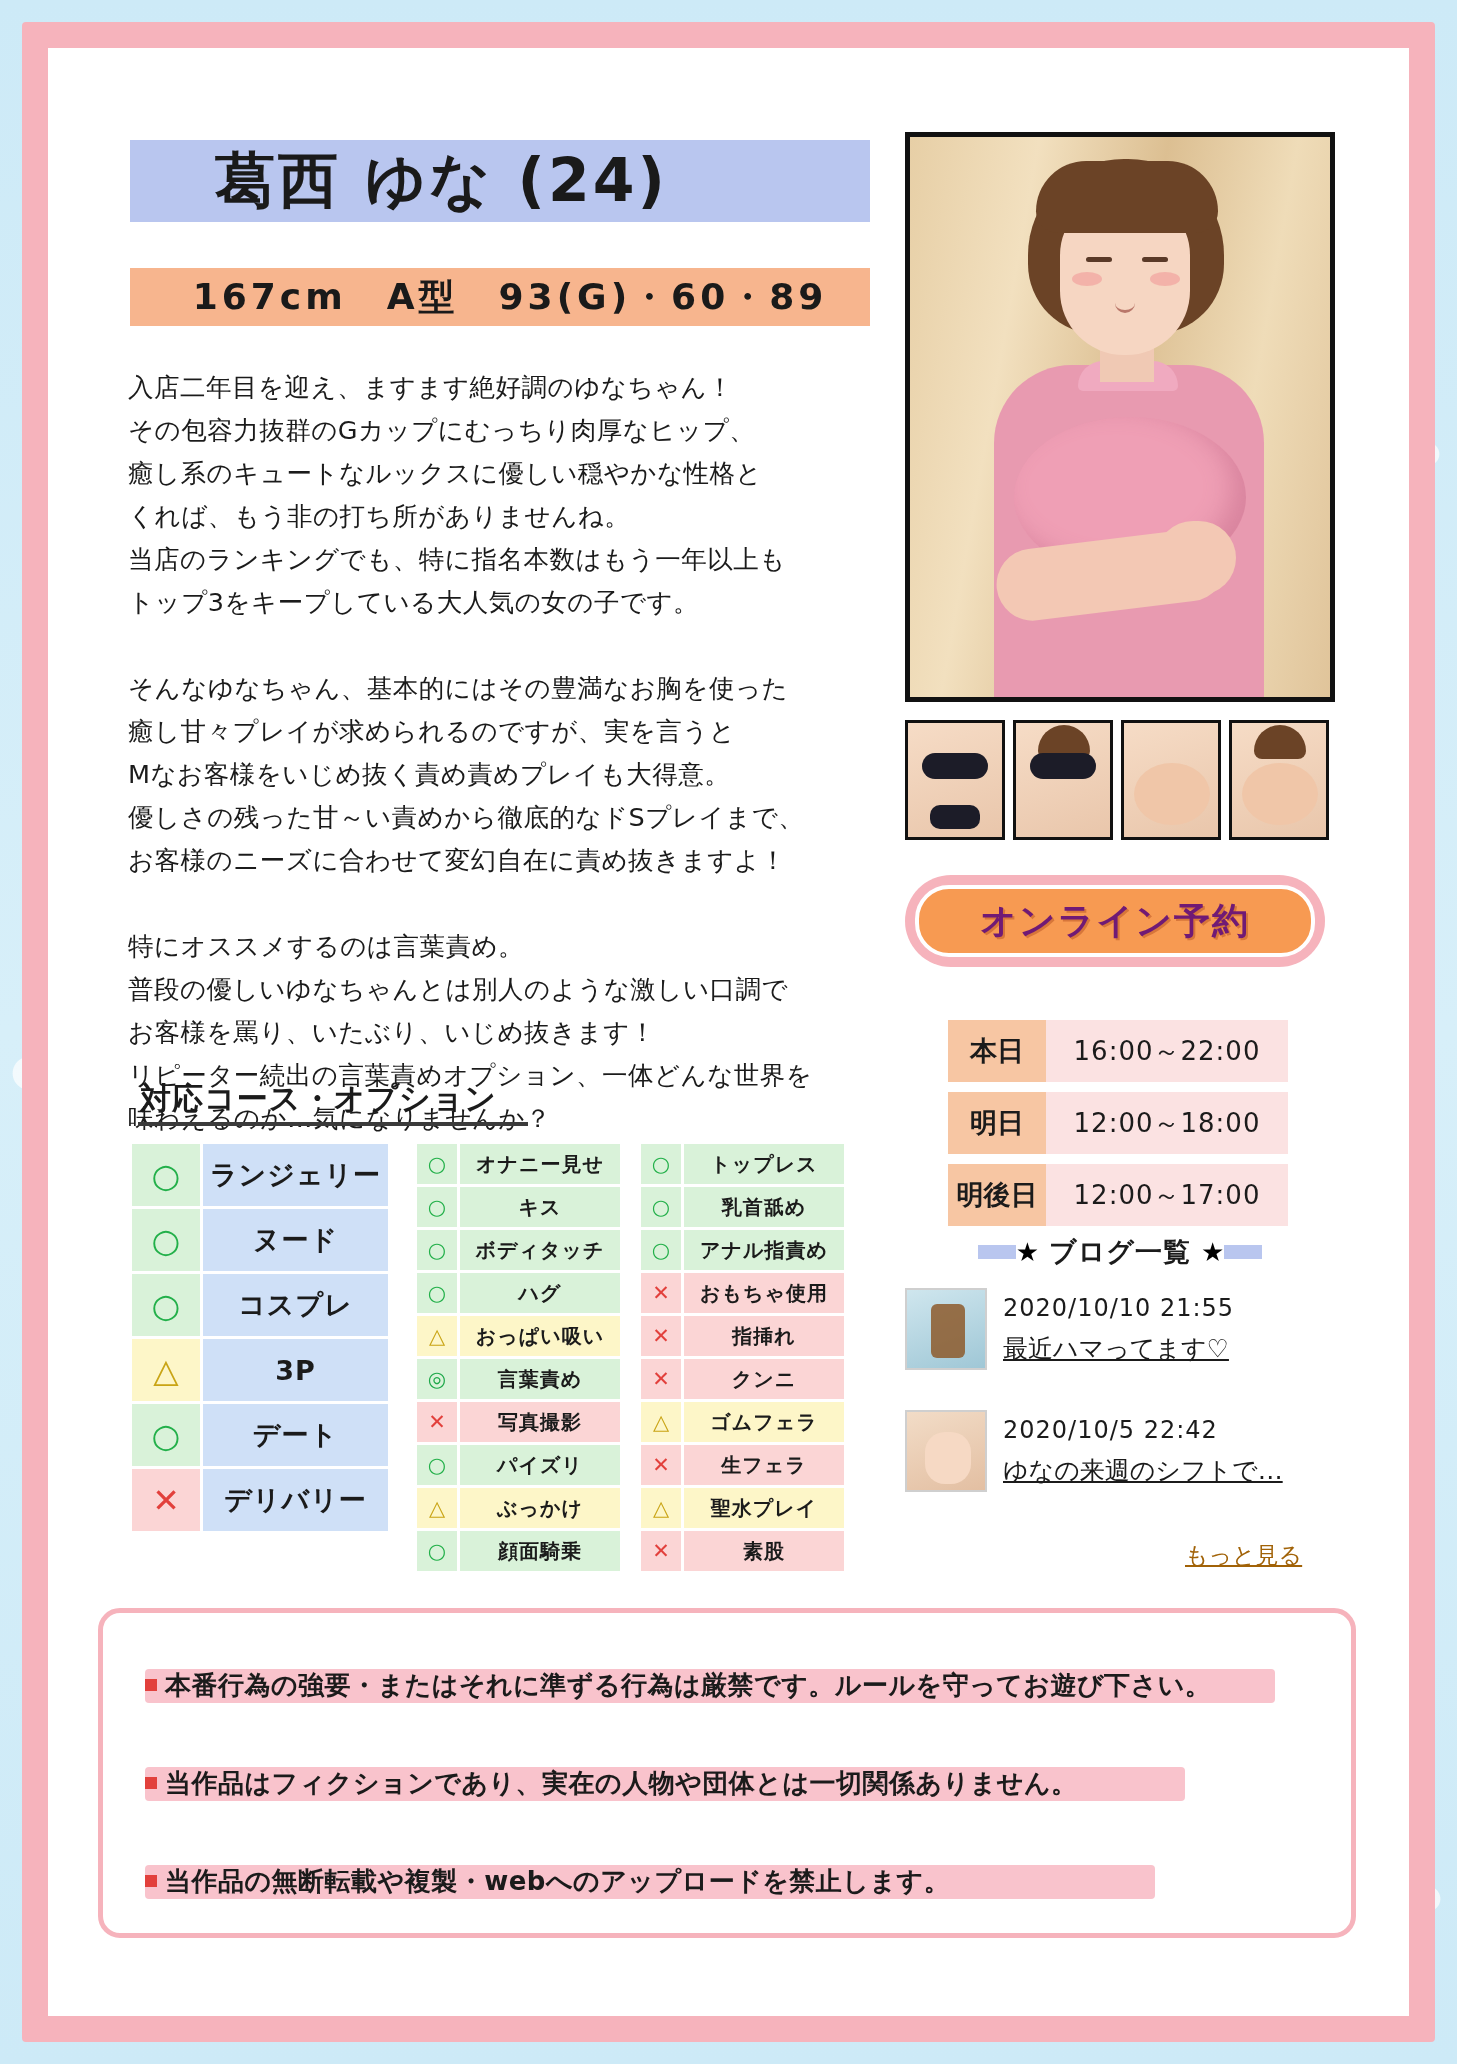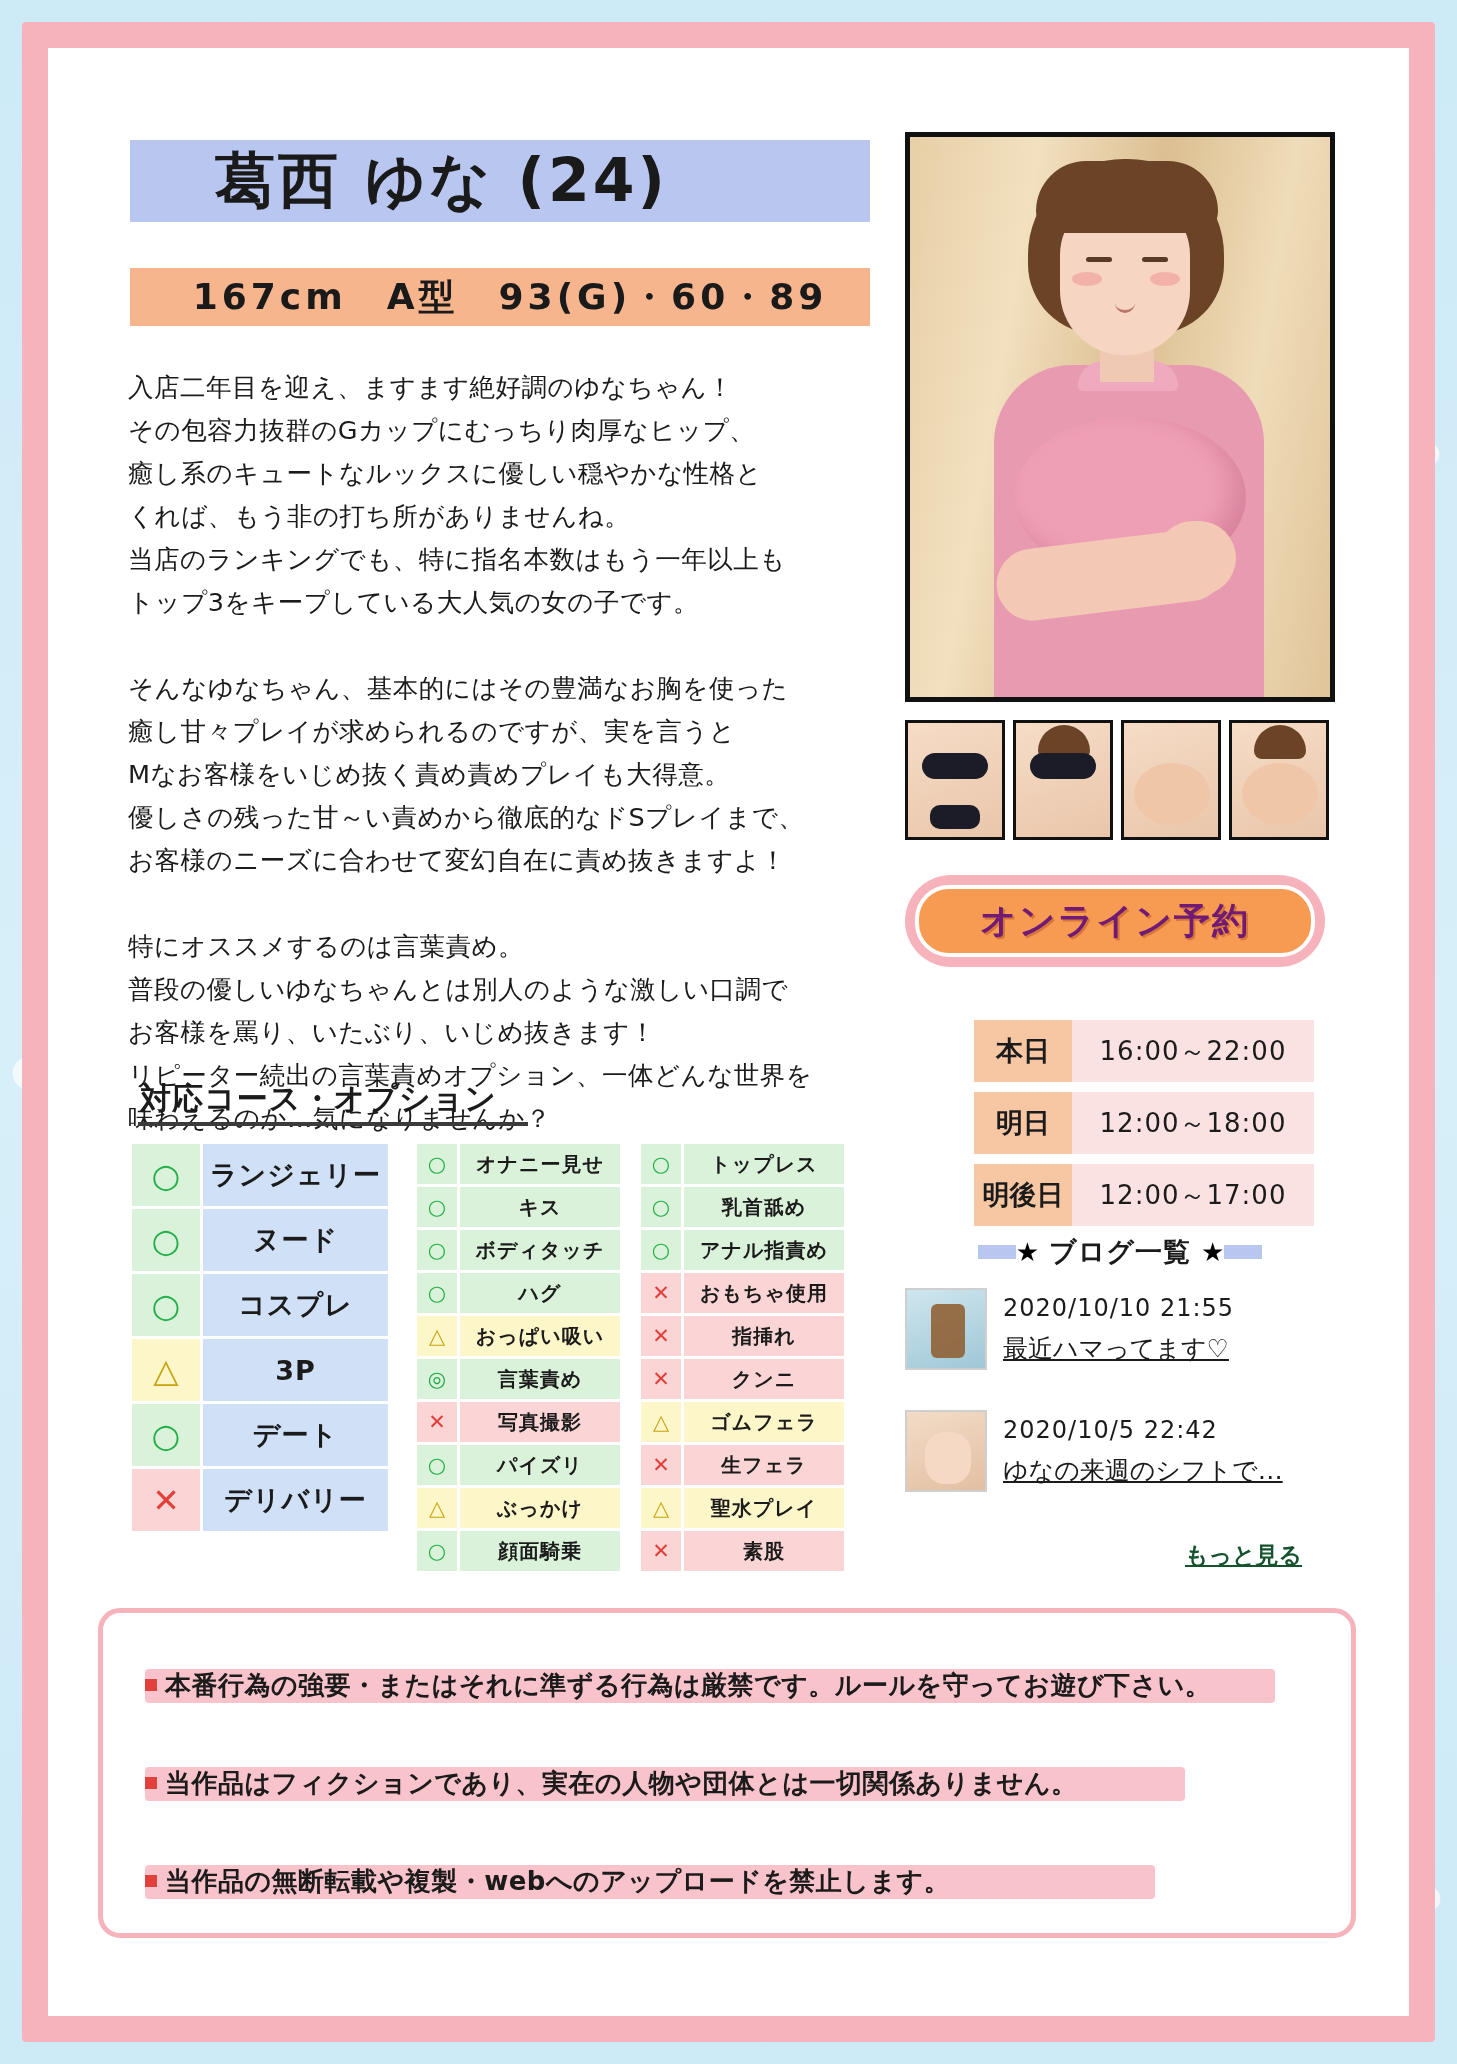--- a/index.html
+++ b/index.html
@@ -131,21 +131,21 @@
     display:flex;align-items:center;justify-content:center;
   }
   .reserve-inner{
     width:392px;height:64px;background:#f79a52;border:4px solid #fff;border-radius:34px;
     display:flex;align-items:center;justify-content:center;
     font-size:36px;font-weight:bold;color:#701a75;letter-spacing:2px;
     text-shadow:2px 2px 0 #d7763a;
     box-shadow:0 0 0 3px #f6b3bc;
   }
 
-  .sched{position:absolute;left:948px;top:1010px;margin-left:26px;}
+  .sched{position:absolute;left:948px;top:1010px;}
   table.sched-t{border-collapse:separate;border-spacing:0 10px;}
   .sch-day{
     width:96px;height:60px;background:#f7c6a3;text-align:center;vertical-align:middle;
     font-size:27px;font-weight:bold;color:#1b1b1b;
   }
   .sch-time{
     width:240px;height:60px;background:#fbe2e2;text-align:center;vertical-align:middle;
     font-size:26px;color:#1b1b1b;letter-spacing:1px;
   }
 
@@ -159,21 +159,21 @@
   .blog-item{position:absolute;left:905px;width:430px;height:96px;}
   .blog-thumb{
     position:absolute;left:0;top:0;width:82px;height:82px;border:2px solid #cfcfcf;box-sizing:border-box;overflow:hidden;
   }
   .bt1{background:linear-gradient(160deg,#cfe6ee,#9fc7d6);}
   .bt1:after{content:"";position:absolute;left:24px;top:14px;width:34px;height:54px;background:#8d5a2b;border-radius:6px;opacity:.85;}
   .bt2{background:linear-gradient(160deg,#f2dcc7,#e3bfa2);}
   .bt2:after{content:"";position:absolute;left:18px;top:20px;width:46px;height:52px;background:#f6d9c4;border-radius:20px;}
   .blog-date{position:absolute;left:98px;top:6px;font-size:24px;color:#1b1b1b;letter-spacing:1px;}
   .blog-title{position:absolute;left:98px;top:44px;font-size:25px;color:#1b1b1b;text-decoration:underline;}
-  .more{position:absolute;left:1185px;top:1540px;font-size:23px;color:#14532d;text-decoration:underline;font-weight:bold;}
+  .more{position:absolute;left:1185px;top:1540px;font-size:23px;color:#a16207;text-decoration:underline;}
 
   
   .notice-box{
     position:absolute;left:98px;top:1608px;width:1258px;height:330px;
     border:5px solid #f6b3bc;border-radius:22px;box-sizing:border-box;background:#fff;
   }
   .notice-row{position:absolute;left:0;height:44px;}
   .notice-bg{position:absolute;left:0;top:6px;height:34px;background:#f9c3cc;border-radius:4px;}
   .notice-text{
     position:absolute;left:0;top:0;height:44px;display:flex;align-items:center;

